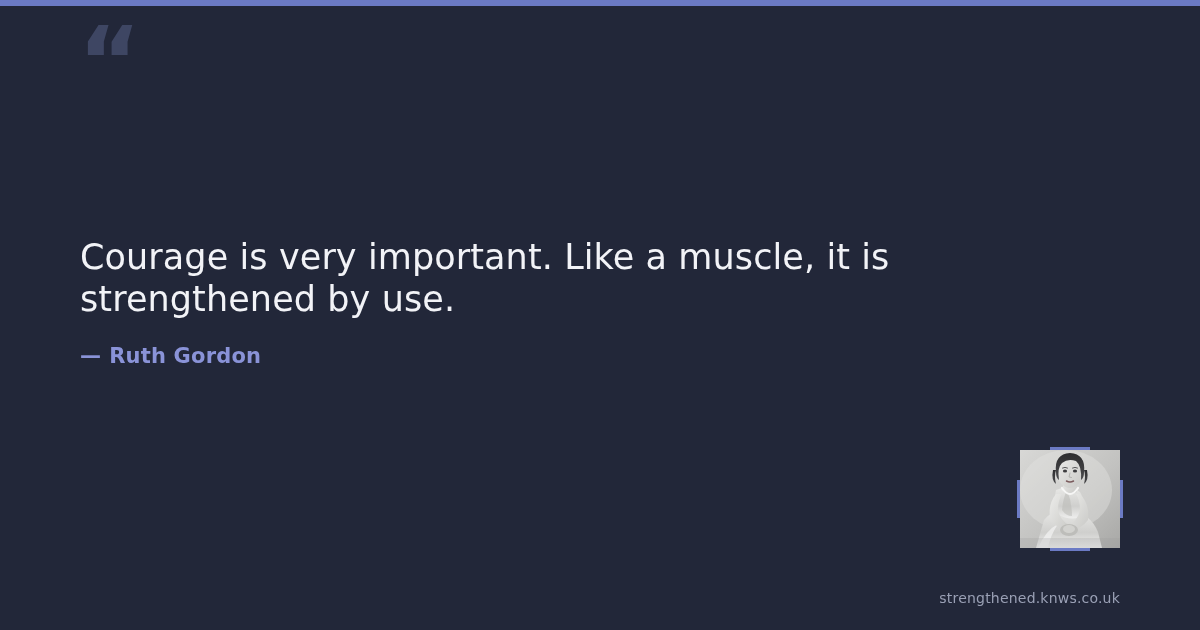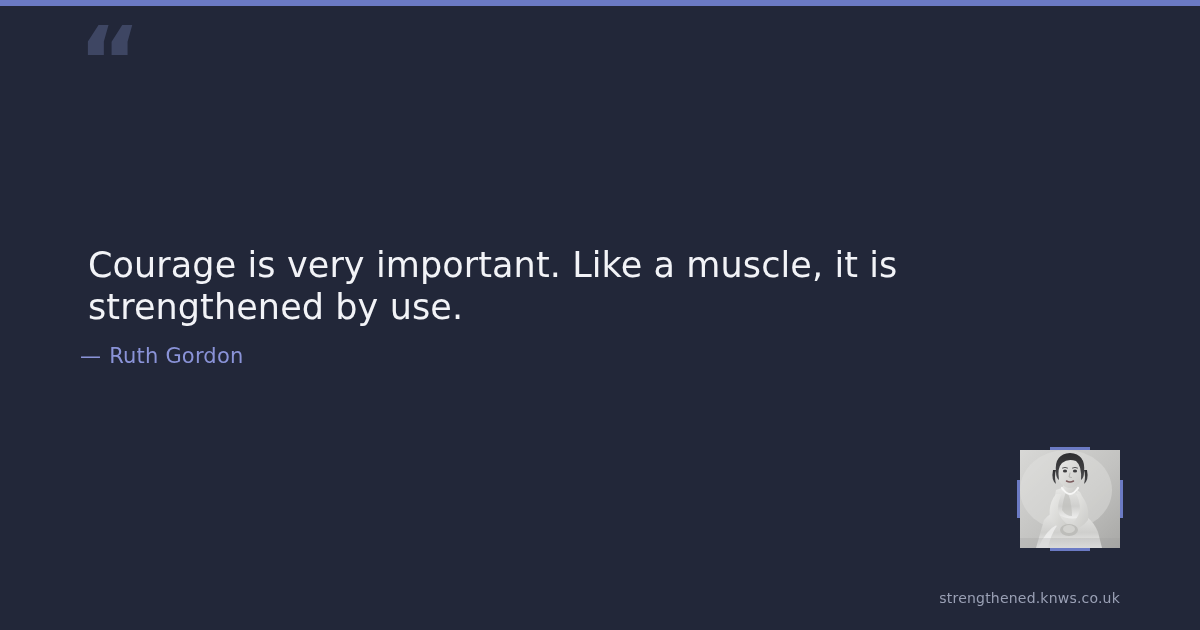--- a/index.html
+++ b/index.html
@@ -48,37 +48,37 @@
 
   
   .quote-body {
     position: absolute;
     left: 80px;
     top: 236px;
     width: 900px;
   }
 
   .quote-text {
-    margin: 8px;
+    margin: 0;
     font-family: "DejaVu Sans", sans-serif;
     font-size: 35px;
     font-weight: 400;
     line-height: 42px;
     color: #f2f3f7;
     letter-spacing: 0.1px;
   }
 
   
   .attribution {
     position: absolute;
     left: 80px;
     top: 344px;
     font-family: "DejaVu Sans", sans-serif;
     font-size: 21px;
-    font-weight: 400;
+    font-weight: 700;
     color: #8a93d8;
     letter-spacing: 0.2px;
     white-space: nowrap;
   }
 
   .attribution-dash {
     margin-right: 8px;
   }
 
   

